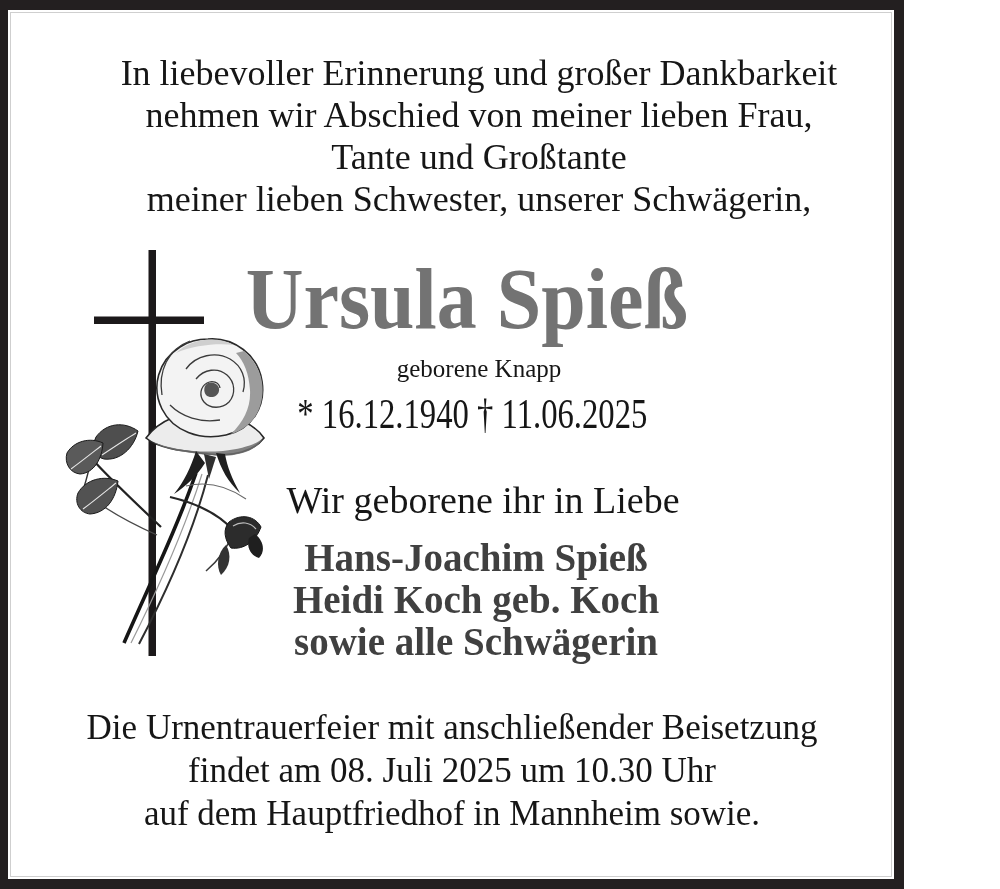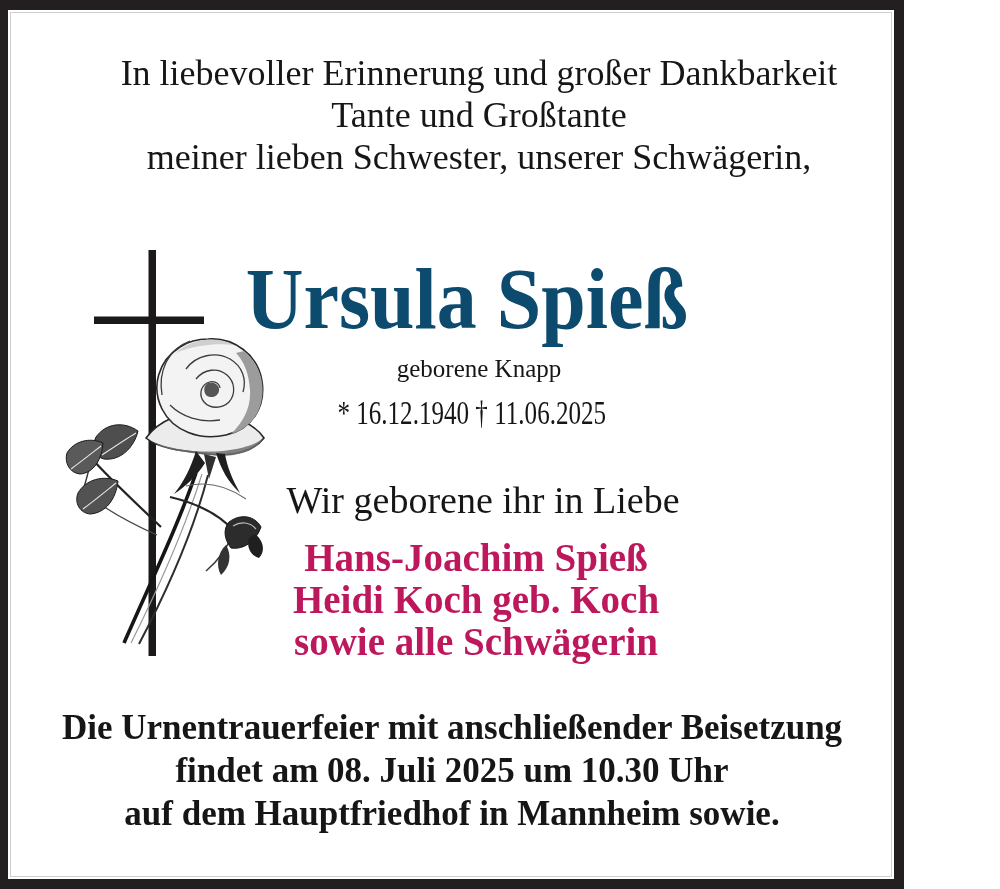--- a/index.html
+++ b/index.html
@@ -21,26 +21,26 @@
   }
   
   .hairline{
     position:absolute;
     top:12px;right:12px;bottom:12px;left:10px;
     border:1px solid #cfcfcf;
     pointer-events:none;
   }
   .block{position:absolute;text-align:center;white-space:nowrap;}
   .intro{top:52px;left:54px;right:0;font-size:36px;line-height:42px;}
-  .name{top:256px;left:30px;right:0;font-size:86px;line-height:86px;font-weight:bold;color:#0c4a6e;}
+  .name{top:256px;left:30px;right:0;font-size:86px;line-height:86px;font-weight:bold;color:#737373;}
   .maiden{top:352px;left:54px;right:0;font-size:25px;line-height:33px;}
-  .dates{top:397px;left:56px;right:16px;font-size:33px;line-height:33px;}
+  .dates{top:397px;left:56px;right:16px;font-size:43px;line-height:33px;}
   .remembrance{top:481px;left:62px;right:0;font-size:38px;line-height:38px;}
-  .mourners{top:537px;left:48px;right:0;font-size:39px;line-height:42px;font-weight:bold;color:#be185d;}
-  .funeral{top:706px;left:14px;right:14px;font-size:35px;line-height:43px;font-weight:bold;}
+  .mourners{top:537px;left:48px;right:0;font-size:39px;line-height:42px;font-weight:bold;color:#404040;}
+  .funeral{top:706px;left:14px;right:14px;font-size:35px;line-height:43px;}
   .sx93{display:inline-block;transform:scaleX(0.93);}
   .sx76{display:inline-block;transform:scaleX(0.76);}
   .cross-rose{position:absolute;left:58px;top:245px;width:212px;height:420px;}
 </style>
 </head>
 <body>
 
 <div class="page">
 
   <svg class="cross-rose" viewBox="0 0 212 420" aria-hidden="true">
@@ -84,20 +84,21 @@
     <path d="M112,160 C124,172 142,178 162,175" stroke="#3b3b3b" stroke-width="1.3" fill="none"></path>
     <path d="M150,138 C156,136 162,140 161,146 C160,152 152,154 148,150 C145,146 146,140 150,138 Z" fill="#555555"></path>
 
     <path d="M138,206 C133,222 126,237 116,249 C127,242 139,231 147,218 Z" fill="#1f1f1f"></path>
     <path d="M158,208 C163,224 170,237 182,248 C174,234 169,221 167,209 Z" fill="#1f1f1f"></path>
     <path d="M146,209 L158,212 L151,234 Z" fill="#303030"></path>
   </svg>
 
   <div class="block intro">
     <div>In liebevoller Erinnerung und großer Dankbarkeit</div>
+    <div>nehmen wir Abschied von meiner lieben Frau,</div>
     <div>Tante und Großtante</div>
     <div>meiner lieben Schwester, unserer Schwägerin,</div>
   </div>
 
   <div class="block name">
     <span class="sx93">Ursula Spieß</span>
   </div>
 
   <div class="block maiden">geborene Knapp</div>
 

